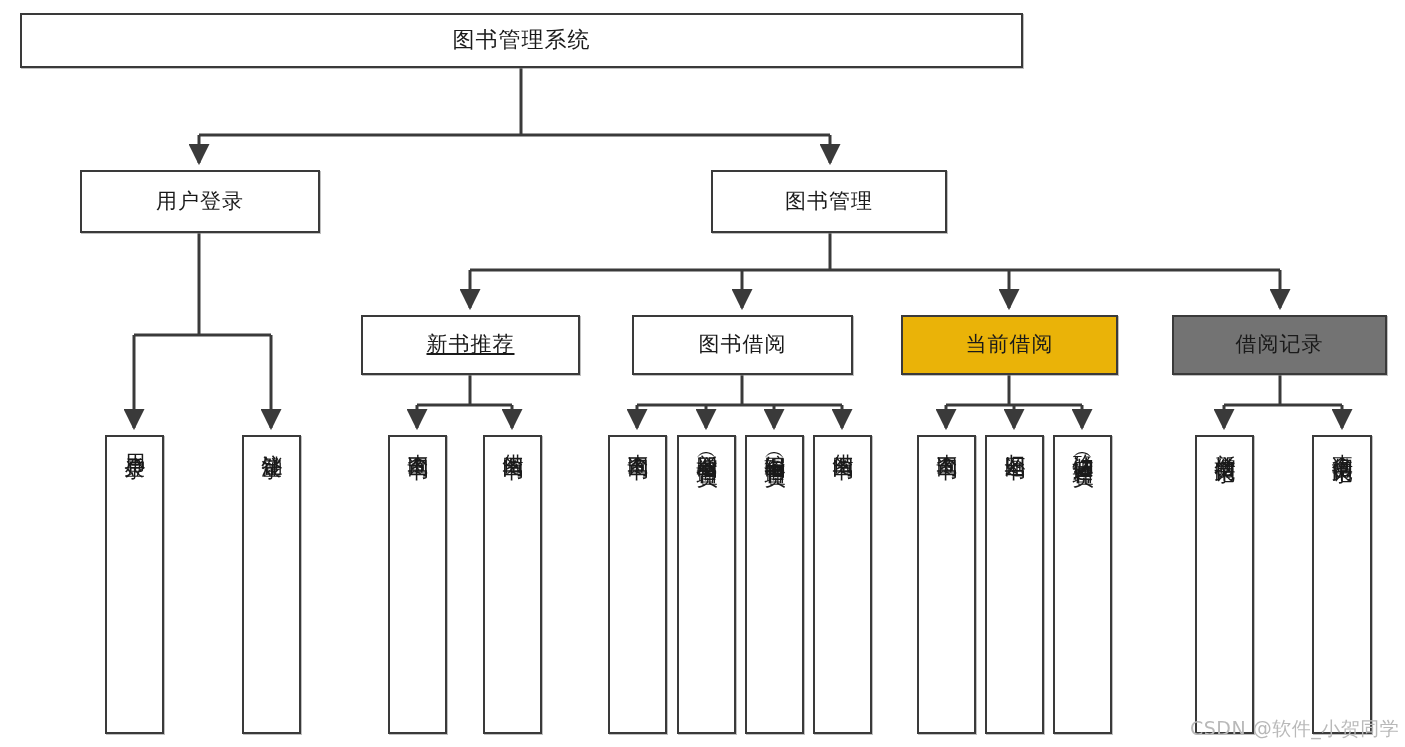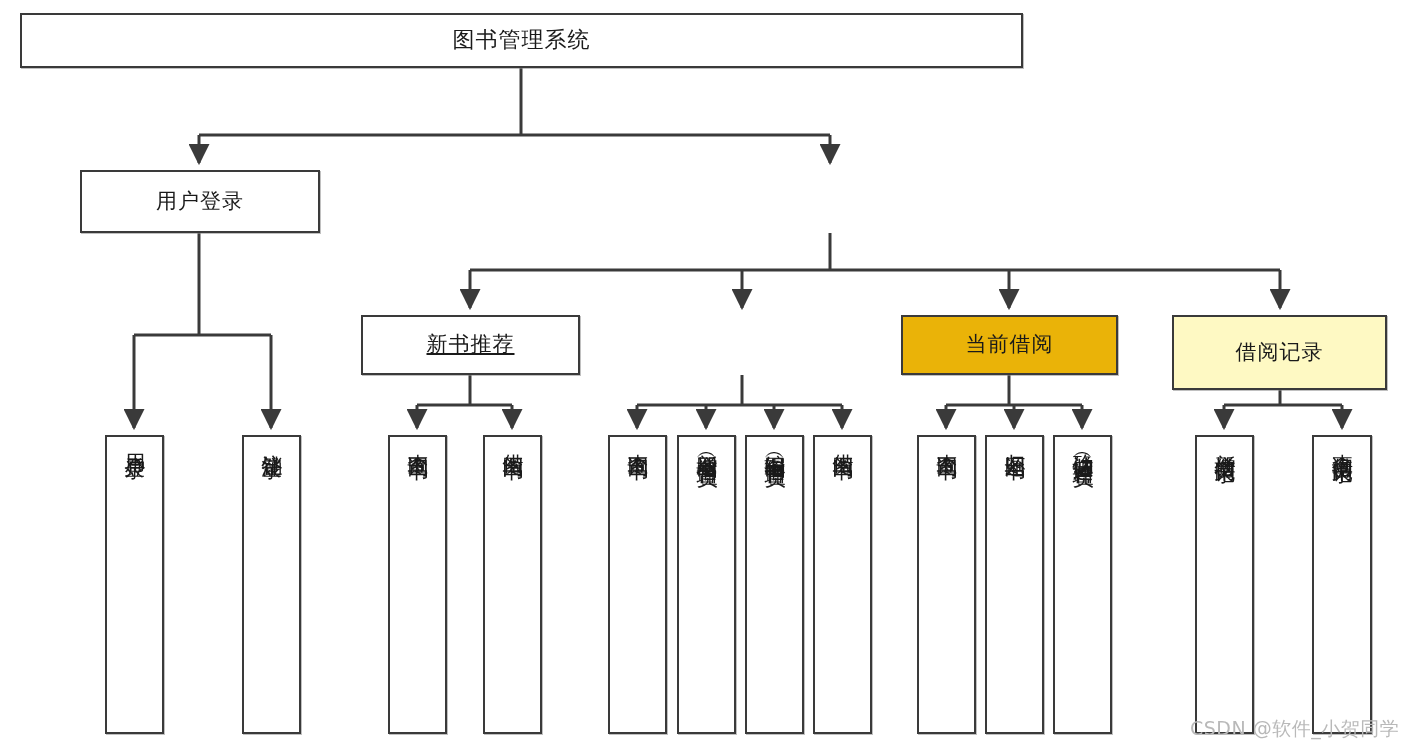--- a/index.html
+++ b/index.html
@@ -124,38 +124,44 @@
     </g>
   </svg>
 
   <div class="node h root" id="n-root" style="left: 20px; top: 13px; width: 1003px; height: 55px; border-color: rgb(58, 58, 58); background: rgb(255, 255, 255); color: rgb(26, 26, 26);">
     <span>图书管理系统</span>
   </div>
 
   <div class="node h" id="n-l1-0" style="left: 80px; top: 170px; width: 240px; height: 63px; border-color: rgb(58, 58, 58); background: rgb(255, 255, 255); color: rgb(26, 26, 26);">
     <span>用户登录</span>
   </div>
+  <div class="node h" id="n-l1-1" style="left: 711px; top: 170px; width: 236px; height: 63px; border-color: rgb(58, 58, 58); background: rgb(255, 255, 255); color: rgb(26, 26, 26);">
+    <span>图书管理</span>
+  </div>
 
   <div class="node v" style="left: 105px; top: 435px; width: 59px; height: 299px; border-color: rgb(58, 58, 58); background: rgb(255, 255, 255); color: rgb(26, 26, 26);">
     <span class="vtext">用户登录</span>
   </div>
   <div class="node v" style="left: 242px; top: 435px; width: 59px; height: 299px; border-color: rgb(58, 58, 58); background: rgb(255, 255, 255); color: rgb(26, 26, 26);">
     <span class="vtext">注销登录</span>
   </div>
 
   <div class="node h" style="left: 361px; top: 315px; width: 219px; height: 60px; border-color: rgb(58, 58, 58); background: rgb(255, 255, 255); color: rgb(26, 26, 26); text-decoration: underline;">
     <span>新书推荐</span>
   </div>
   <div class="node v" style="left: 388px; top: 435px; width: 59px; height: 299px; border-color: rgb(58, 58, 58); background: rgb(255, 255, 255); color: rgb(26, 26, 26);">
     <span class="vtext">查询图书</span>
   </div>
   <div class="node v" style="left: 483px; top: 435px; width: 59px; height: 299px; border-color: rgb(58, 58, 58); background: rgb(255, 255, 255); color: rgb(26, 26, 26);">
     <span class="vtext">借阅图书</span>
   </div>
 
+  <div class="node h" style="left: 632px; top: 315px; width: 221px; height: 60px; border-color: rgb(58, 58, 58); background: rgb(255, 255, 255); color: rgb(26, 26, 26);">
+    <span>图书借阅</span>
+  </div>
   <div class="node v" style="left: 608px; top: 435px; width: 59px; height: 299px; border-color: rgb(58, 58, 58); background: rgb(255, 255, 255); color: rgb(26, 26, 26);">
     <span class="vtext">查询图书</span>
   </div>
   <div class="node v" style="left: 677px; top: 435px; width: 59px; height: 299px; border-color: rgb(58, 58, 58); background: rgb(255, 255, 255); color: rgb(26, 26, 26);">
     <span class="vtext">新增图书（管理员）</span>
   </div>
   <div class="node v" style="left: 745px; top: 435px; width: 59px; height: 299px; border-color: rgb(58, 58, 58); background: rgb(255, 255, 255); color: rgb(26, 26, 26);">
     <span class="vtext">编辑图书（管理员）</span>
   </div>
   <div class="node v" style="left: 813px; top: 435px; width: 59px; height: 299px; border-color: rgb(58, 58, 58); background: rgb(255, 255, 255); color: rgb(26, 26, 26);">
@@ -168,21 +174,21 @@
   <div class="node v" style="left: 917px; top: 435px; width: 59px; height: 299px; border-color: rgb(58, 58, 58); background: rgb(255, 255, 255); color: rgb(26, 26, 26);">
     <span class="vtext">查询图书</span>
   </div>
   <div class="node v" style="left: 985px; top: 435px; width: 59px; height: 299px; border-color: rgb(58, 58, 58); background: rgb(255, 255, 255); color: rgb(26, 26, 26);">
     <span class="vtext">归还图书</span>
   </div>
   <div class="node v" style="left: 1053px; top: 435px; width: 59px; height: 299px; border-color: rgb(58, 58, 58); background: rgb(255, 255, 255); color: rgb(26, 26, 26);">
     <span class="vtext">确认归还（管理员）</span>
   </div>
 
-  <div class="node h" style="left: 1172px; top: 315px; width: 215px; height: 75px; border-color: rgb(58, 58, 58); background: #fef9c3; color: rgb(26, 26, 26);">
+  <div class="node h" style="left: 1172px; top: 315px; width: 215px; height: 60px; border-color: rgb(58, 58, 58); background: #737373; color: rgb(26, 26, 26);">
     <span>借阅记录</span>
   </div>
   <div class="node v" style="left: 1195px; top: 435px; width: 59px; height: 299px; border-color: rgb(58, 58, 58); background: rgb(255, 255, 255); color: rgb(26, 26, 26);">
     <span class="vtext">新增借阅记录</span>
   </div>
   <div class="node v" style="left: 1312px; top: 435px; width: 60px; height: 299px; border-color: rgb(58, 58, 58); background: rgb(255, 255, 255); color: rgb(26, 26, 26);">
     <span class="vtext">查询借阅记录</span>
   </div>
 
   <div class="watermark" id="wm" style="left: 1190px; top: 716px; color: rgb(185, 185, 185);">CSDN @软件_小贺同学</div>

